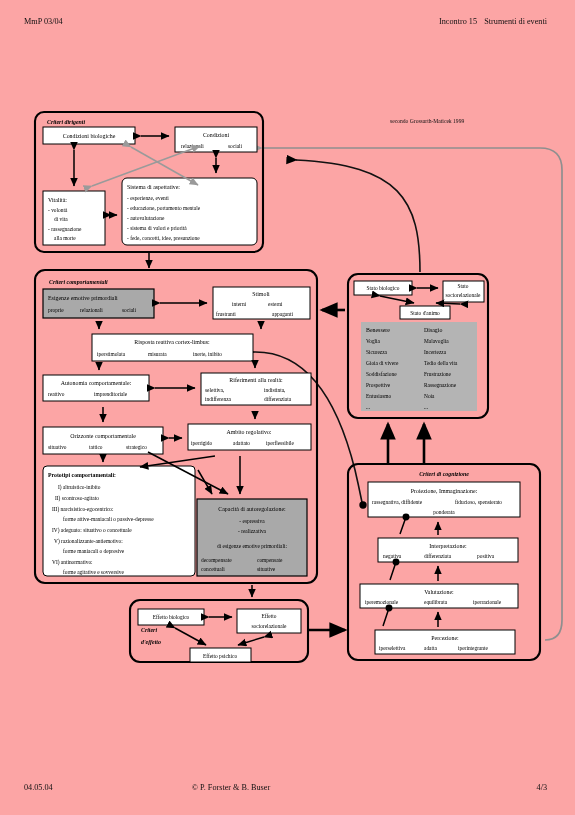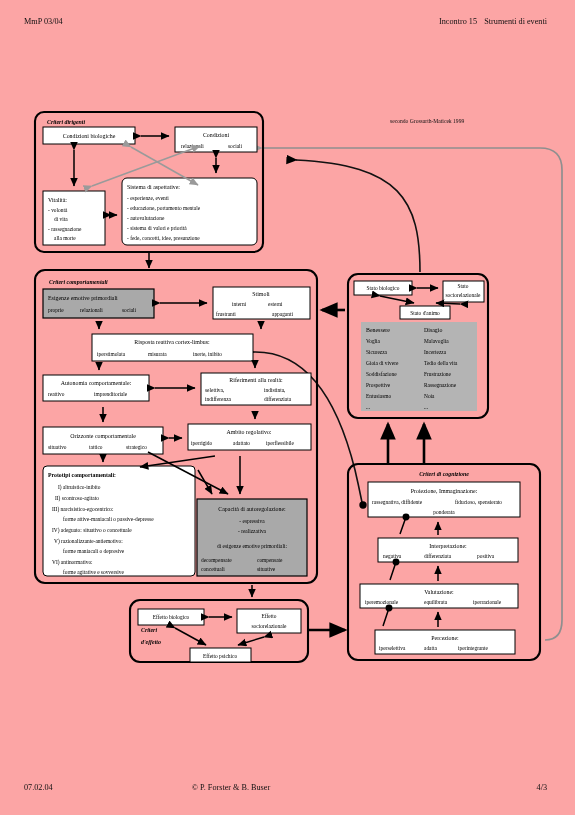--- a/index.html
+++ b/index.html
@@ -275,17 +275,17 @@
 
     <path class="ar" d="M209,617 L232,617" marker-start="url(#ah)" marker-end="url(#ah)"></path>
     <path class="ar" d="M175,628 L206,645" marker-start="url(#ah)" marker-end="url(#ah)"></path>
     <path class="ar" d="M264,637 L238,645" marker-start="url(#ah)" marker-end="url(#ah)"></path>
 
     <path class="ar" d="M252,585 L252,597" marker-end="url(#ah)"></path>
   </svg>
 
   <div class="hdr" style="top:118px;left:390px;font-size:5.6px;">secondo Grossarth-Maticek 1999</div>
 
-  <div class="ftr l">07.02.04</div>
+  <div class="ftr l">04.05.04</div>
   <div class="ftr c">© P. Forster &amp; B. Buser</div>
   <div class="ftr r">4/3</div>
 
 </div>
 
 </body></html>

